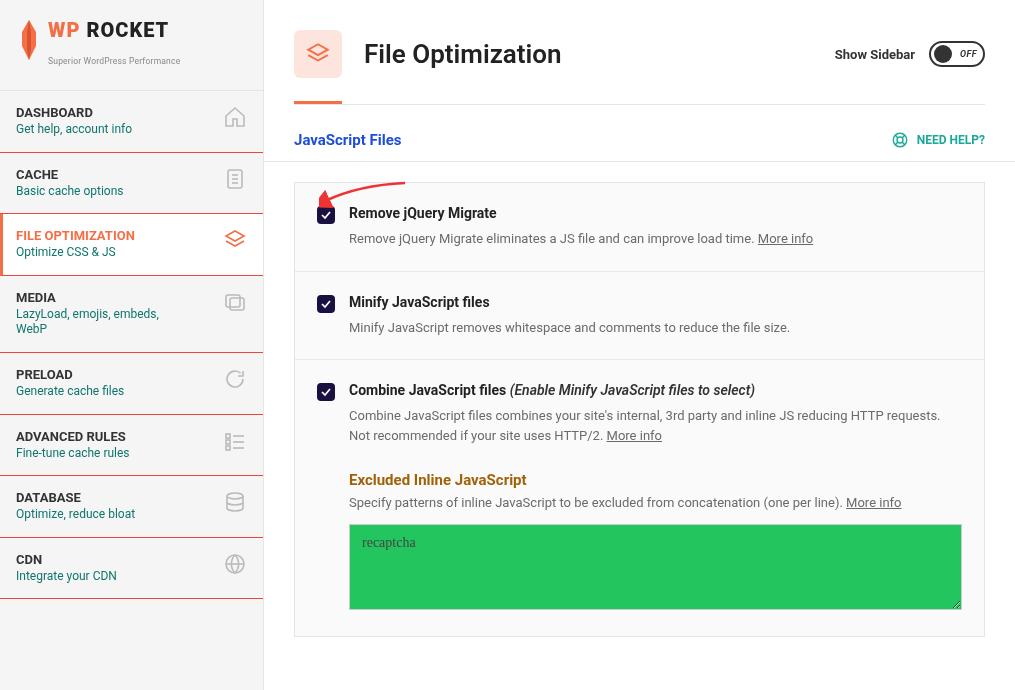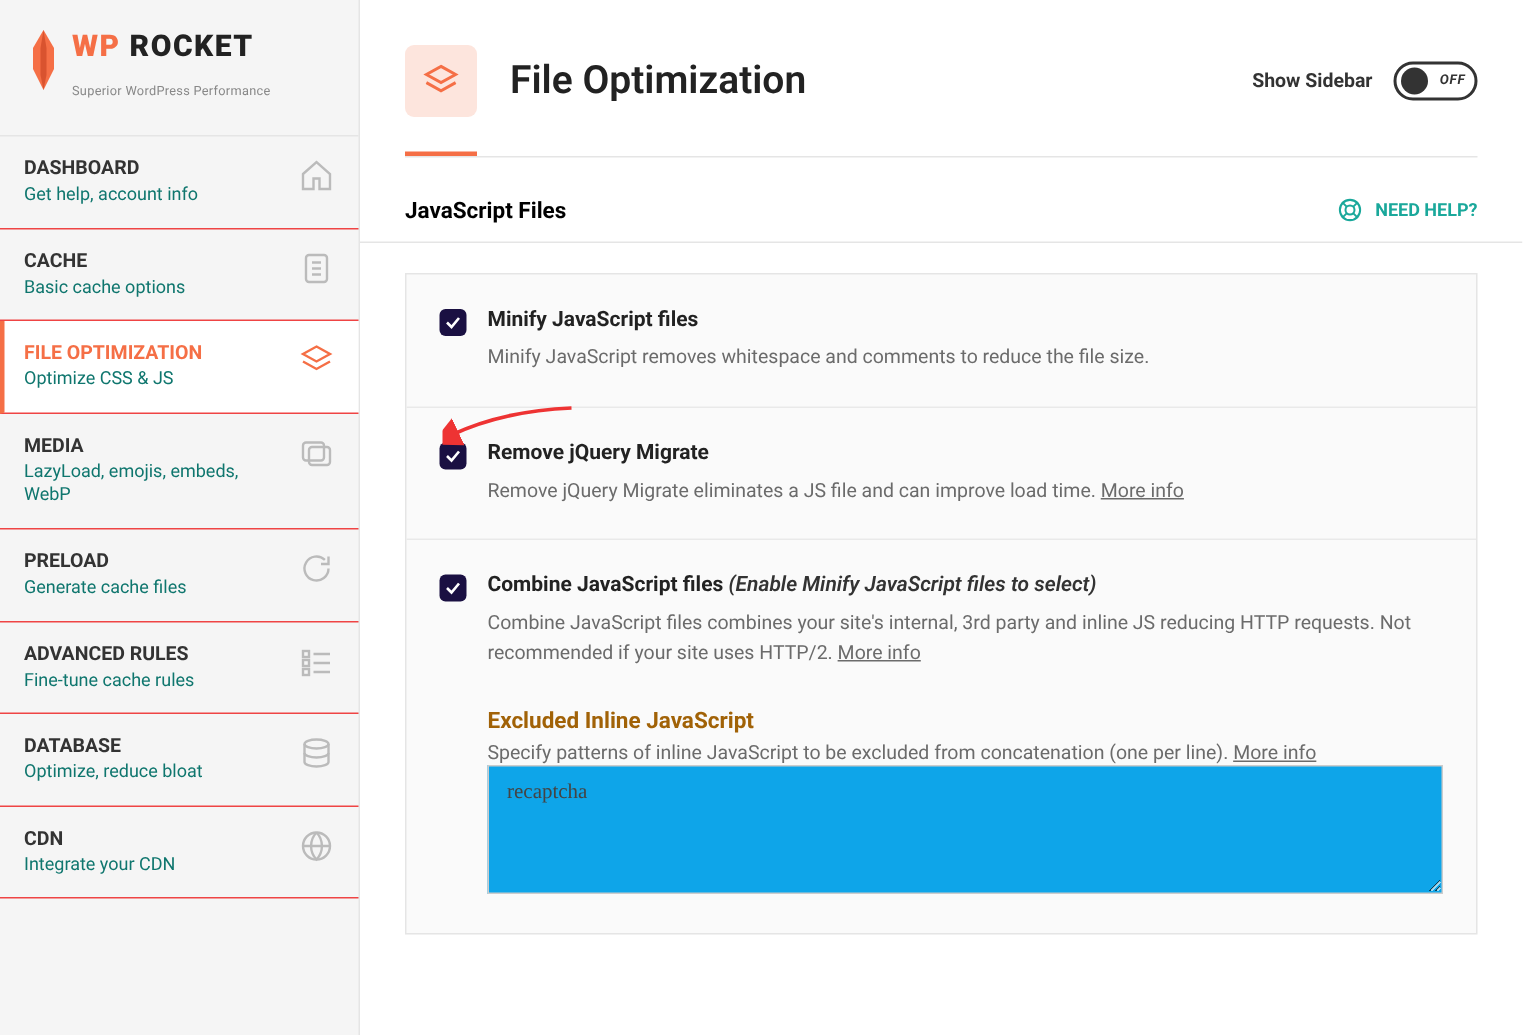--- a/index.html
+++ b/index.html
@@ -1,18 +1,18 @@
 <!DOCTYPE html>
 <html><head>
 <meta charset="utf-8">
 <style>
 * { box-sizing: border-box; margin: 0; padding: 0; }
 body { font-family: -apple-system, BlinkMacSystemFont, "Segoe UI", Roboto, sans-serif; background: #fff; color: #333; width: 1015px; height: 690px; overflow: hidden; }
 .layout { display: flex; height: 100%; }
-.sidebar { width: 240px; background: #f5f5f5; border-right: 1px solid #e5e5e5; display: flex; flex-direction: column; }
+.sidebar { width: 264px; background: #f5f5f5; border-right: 1px solid #e5e5e5; display: flex; flex-direction: column; }
 .logo-area { padding: 20px 16px 24px; border-bottom: 1px solid #e5e5e5; }
 .logo { display: flex; align-items: flex-start; gap: 6px; }
 .logo-mark { width: 26px; height: 40px; position: relative; }
 .logo-mark svg { width: 100%; height: 100%; }
 .logo-text { display: flex; flex-direction: column; }
 .logo-title { font-weight: 900; font-size: 20px; letter-spacing: 1px; color: #222; line-height: 1; }
 .logo-title .wp { color: #f56f46; }
 .logo-tag { font-size: 8.5px; color: #888; letter-spacing: 0.2px; margin-top: 16px; }
 .nav { flex: 1; }
 .nav-item { padding: 14px 16px; border-bottom: 1px solid #ef4444; display: flex; align-items: flex-start; justify-content: space-between; cursor: pointer; position: relative; }
@@ -29,38 +29,38 @@
 .header-icon { width: 48px; height: 48px; background: #fde5dd; border-radius: 6px; display: flex; align-items: center; justify-content: center; color: #f56f46; position: relative; }
 .header-icon::after { content: ""; position: absolute; bottom: -26px; left: 0; width: 48px; height: 3px; background: #f56f46; }
 .header-title { font-size: 26px; font-weight: 600; color: #222; }
 .header-right { display: flex; align-items: center; gap: 14px; }
 .sidebar-label { font-weight: 700; font-size: 13px; color: #333; }
 .toggle { width: 56px; height: 26px; border: 2px solid #333; border-radius: 16px; position: relative; background: #fff; display: flex; align-items: center; cursor: pointer; }
 .toggle .knob { width: 18px; height: 18px; border-radius: 50%; background: #333; position: absolute; left: 3px; }
 .toggle .off { position: absolute; right: 6px; font-size: 9px; font-weight: 700; color: #333; letter-spacing: 0.5px; font-style: italic; }
 .divider { height: 1px; background: #e5e5e5; margin: 26px 30px 0; }
 .section-head { display: flex; justify-content: space-between; align-items: center; padding: 26px 30px 12px; border-bottom: 1px solid #e5e5e5; margin: 0 0 0; }
-.section-title { color: #000000; font-weight: 700; font-size: 15px; }
+.section-title { color: #1d4ed8; font-weight: 700; font-size: 15px; }
 .help-link { display: flex; align-items: center; gap: 8px; color: #1aa89b; font-weight: 700; font-size: 12px; cursor: pointer; }
 .help-link svg { width: 18px; height: 18px; }
 .panel { margin: 20px 30px 0; border: 1px solid #e5e5e5; background: #fafafa; padding: 0; }
 .option { padding: 22px 22px; border-bottom: 1px solid #e9e9e9; position: relative; }
 .option:last-child { border-bottom: none; }
 .option-row { display: flex; align-items: flex-start; gap: 14px; }
 .checkbox { width: 18px; height: 18px; border-radius: 4px; background: #1a1042; display: flex; align-items: center; justify-content: center; flex-shrink: 0; cursor: pointer; margin-top: 1px; }
 .checkbox svg { width: 12px; height: 12px; color: #fff; }
 .option-body { flex: 1; }
 .option-title { font-weight: 700; font-size: 14px; color: #222; }
 .option-title .hint { font-style: italic; font-weight: 600; color: #333; }
 .option-desc { font-size: 13px; color: #6b6b6b; margin-top: 8px; line-height: 1.5; }
 .more-info { color: #6b6b6b; text-decoration: underline; cursor: pointer; }
 .sub-block { margin-top: 26px; margin-left: 32px; }
 .sub-title { font-weight: 700; font-size: 15px; color: #a16207; }
 .sub-desc { font-size: 13px; color: #6b6b6b; margin-top: 6px; }
-.textarea { width: calc(100% - 0px); border: 1px solid #ccc; background: #0ea5e9; padding: 10px 12px; font-family: Georgia, 'Times New Roman', serif; font-size: 14px; color: #444; resize: both; min-height: 86px; }
+.textarea { width: calc(100% - 0px); margin-top: 14px; border: 1px solid #ccc; background: #22c55e; padding: 10px 12px; font-family: Georgia, 'Times New Roman', serif; font-size: 14px; color: #444; resize: both; min-height: 86px; }
 .arrow { position: absolute; top: -4px; left: 24px; pointer-events: none; }
 .arrow svg { width: 90px; height: 40px; }
 </style>
 </head>
 <body>
 
 <div class="layout">
   <aside class="sidebar">
     <div class="logo-area">
       <div class="logo">
@@ -197,58 +197,58 @@
             <line x1="5" y1="5" x2="9" y2="9"></line>
             <line x1="15" y1="15" x2="19" y2="19"></line>
             <line x1="19" y1="5" x2="15" y2="9"></line>
             <line x1="9" y1="15" x2="5" y2="19"></line>
           </svg>
         <span>NEED HELP?</span>
       </div>
     </div>
 
     <div class="panel">
+      <div class="option" style="position:relative;">
+        <div class="arrow">
+          <svg viewBox="0 0 90 40">
+              <defs>
+                <marker id="ah" markerWidth="8" markerHeight="8" refX="2" refY="4" orient="auto">
+                  <path d="M0 0 L8 4 L0 8 Z" fill="#e33"></path>
+                </marker>
+              </defs>
+              <path d="M86 4 Q 40 6 6 22" stroke="#e33" stroke-width="2.5" fill="none" marker-end="url(#ah)"></path>
+            </svg>
+        </div>
+        <div class="option-row">
+          <div class="checkbox">
+              <svg viewBox="0 0 24 24" fill="none" stroke="currentColor" stroke-width="3.5">
+                <polyline points="4 12 10 18 20 6"></polyline>
+              </svg>
+            </div>
+          <div class="option-body">
+            <div class="option-title">Remove jQuery Migrate</div>
+            <div class="option-desc"><span>Remove jQuery Migrate eliminates a JS file and can improve load time. </span><span class="more-info">More info</span></div>
+          </div>
+        </div>
+      </div>
+
       <div class="option">
         <div class="option-row">
           <div class="checkbox">
               <svg viewBox="0 0 24 24" fill="none" stroke="currentColor" stroke-width="3.5">
                 <polyline points="4 12 10 18 20 6"></polyline>
               </svg>
             </div>
           <div class="option-body">
             <div class="option-title">Minify JavaScript files</div>
             <div class="option-desc">Minify JavaScript removes whitespace and comments to reduce the file size.</div>
           </div>
         </div>
       </div>
 
-      <div class="option" style="position:relative;">
-        <div class="arrow">
-          <svg viewBox="0 0 90 40">
-              <defs>
-                <marker id="ah" markerWidth="8" markerHeight="8" refX="2" refY="4" orient="auto">
-                  <path d="M0 0 L8 4 L0 8 Z" fill="#e33"></path>
-                </marker>
-              </defs>
-              <path d="M86 4 Q 40 6 6 22" stroke="#e33" stroke-width="2.5" fill="none" marker-end="url(#ah)"></path>
-            </svg>
-        </div>
-        <div class="option-row">
-          <div class="checkbox">
-              <svg viewBox="0 0 24 24" fill="none" stroke="currentColor" stroke-width="3.5">
-                <polyline points="4 12 10 18 20 6"></polyline>
-              </svg>
-            </div>
-          <div class="option-body">
-            <div class="option-title">Remove jQuery Migrate</div>
-            <div class="option-desc"><span>Remove jQuery Migrate eliminates a JS file and can improve load time. </span><span class="more-info">More info</span></div>
-          </div>
-        </div>
-      </div>
-
       <div class="option">
         <div class="option-row">
           <div class="checkbox">
               <svg viewBox="0 0 24 24" fill="none" stroke="currentColor" stroke-width="3.5">
                 <polyline points="4 12 10 18 20 6"></polyline>
               </svg>
             </div>
           <div class="option-body">
             <div class="option-title"><span>Combine JavaScript files </span><span class="hint">(Enable Minify JavaScript files to select)</span></div>
             <div class="option-desc"><span>Combine JavaScript files combines your site's internal, 3rd party and inline JS reducing HTTP requests. Not recommended if your site uses HTTP/2. </span><span class="more-info">More info</span></div>

